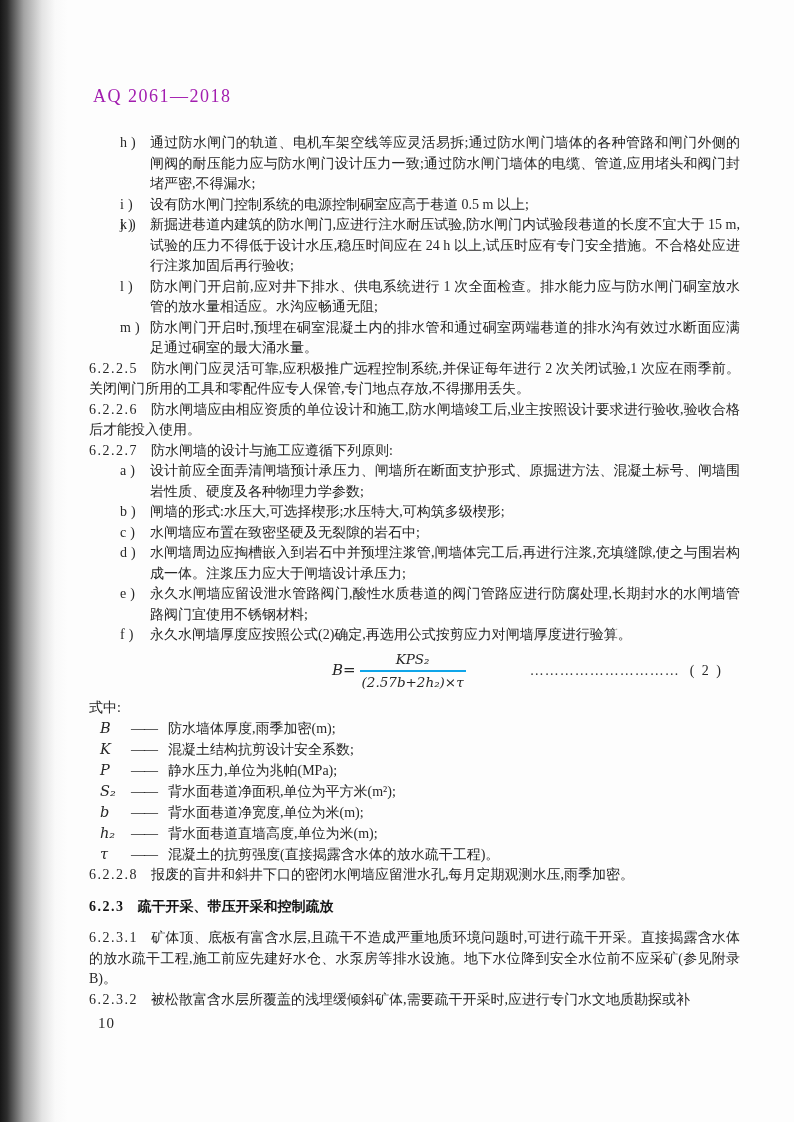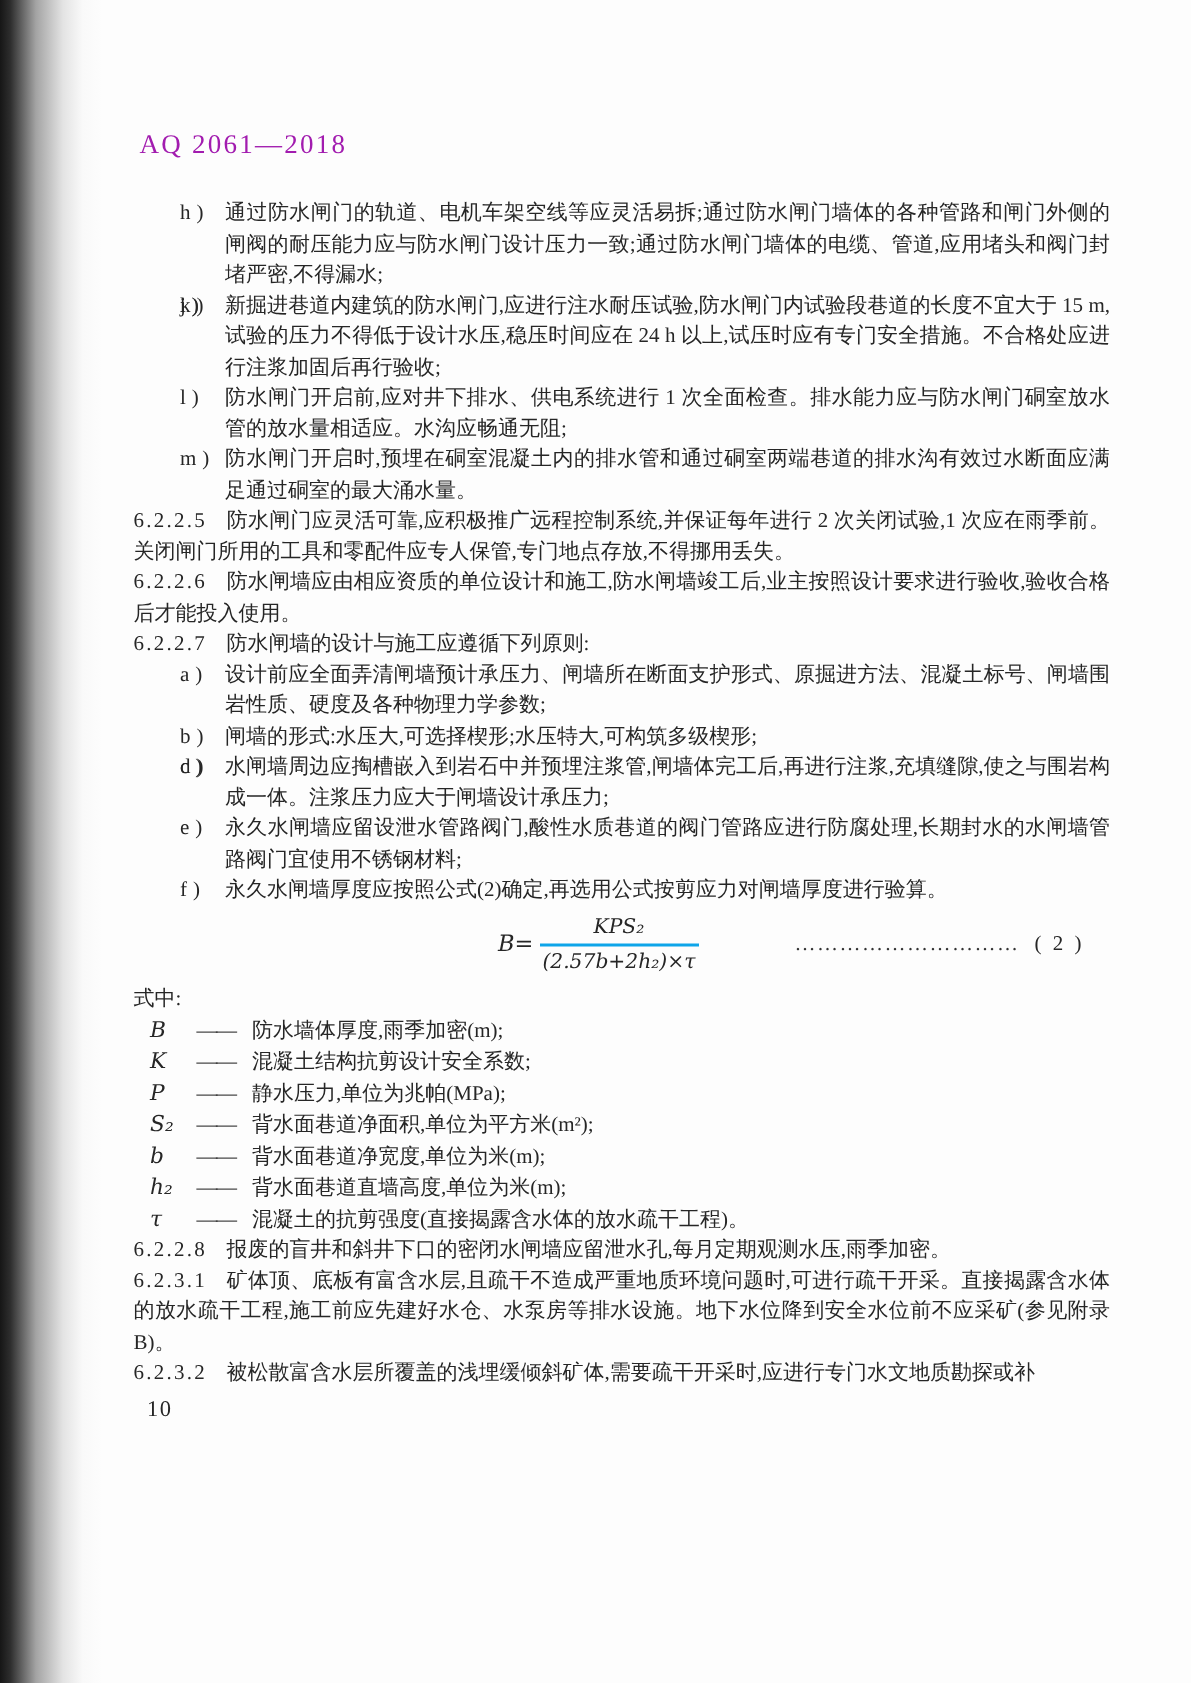--- a/index.html
+++ b/index.html
@@ -63,20 +63,21 @@
   <div class="header">AQ 2061—2018</div>
 
   <div class="body-text">
 
     <div class="li">
       <span class="marker">h)</span>
       <span class="txt">通过防水闸门的轨道、电机车架空线等应灵活易拆;通过防水闸门墙体的各种管路和闸门外侧的闸阀的耐压能力应与防水闸门设计压力一致;通过防水闸门墙体的电缆、管道,应用堵头和阀门封堵严密,不得漏水;</span>
     </div>
     <div class="li">
       <span class="marker">i)</span>
+      <span class="txt">设有防水闸门控制系统的电源控制硐室应高于巷道 0.5 m 以上;</span>
     </div>
     <div class="li">
       <span class="marker">j)</span>
     </div>
     <div class="li">
       <span class="marker">k)</span>
       <span class="txt">新掘进巷道内建筑的防水闸门,应进行注水耐压试验,防水闸门内试验段巷道的长度不宜大于 15 m,试验的压力不得低于设计水压,稳压时间应在 24 h 以上,试压时应有专门安全措施。不合格处应进行注浆加固后再行验收;</span>
     </div>
     <div class="li">
       <span class="marker">l)</span>
@@ -100,20 +101,21 @@
     <div class="li">
       <span class="marker">a)</span>
       <span class="txt">设计前应全面弄清闸墙预计承压力、闸墙所在断面支护形式、原掘进方法、混凝土标号、闸墙围岩性质、硬度及各种物理力学参数;</span>
     </div>
     <div class="li">
       <span class="marker">b)</span>
       <span class="txt">闸墙的形式:水压大,可选择楔形;水压特大,可构筑多级楔形;</span>
     </div>
     <div class="li">
       <span class="marker">c)</span>
+      <span class="txt">水闸墙应布置在致密坚硬及无裂隙的岩石中;</span>
     </div>
     <div class="li">
       <span class="marker">d)</span>
       <span class="txt">水闸墙周边应掏槽嵌入到岩石中并预埋注浆管,闸墙体完工后,再进行注浆,充填缝隙,使之与围岩构成一体。注浆压力应大于闸墙设计承压力;</span>
     </div>
     <div class="li">
       <span class="marker">e)</span>
       <span class="txt">永久水闸墙应留设泄水管路阀门,酸性水质巷道的阀门管路应进行防腐处理,长期封水的水闸墙管路阀门宜使用不锈钢材料;</span>
     </div>
     <div class="li">
@@ -166,20 +168,23 @@
     <div class="def">
       <span class="sym">τ</span>
       <span class="dash">——</span>
       <span>混凝土的抗剪强度(直接揭露含水体的放水疏干工程)。</span>
     </div>
 
     <div class="para">
       <span class="num">6.2.2.8</span><span>报废的盲井和斜井下口的密闭水闸墙应留泄水孔,每月定期观测水压,雨季加密。</span>
     </div>
 
+    <div class="heading">
+      <span class="num">6.2.3</span><span>疏干开采、带压开采和控制疏放</span>
+    </div>
 
     <div class="para">
       <span class="num">6.2.3.1</span><span>矿体顶、底板有富含水层,且疏干不造成严重地质环境问题时,可进行疏干开采。直接揭露含水体的放水疏干工程,施工前应先建好水仓、水泵房等排水设施。地下水位降到安全水位前不应采矿(参见附录 B)。</span>
     </div>
     <div class="para">
       <span class="num">6.2.3.2</span><span>被松散富含水层所覆盖的浅埋缓倾斜矿体,需要疏干开采时,应进行专门水文地质勘探或补</span>
     </div>
 
     <div class="page-number">10</div>
   </div>

